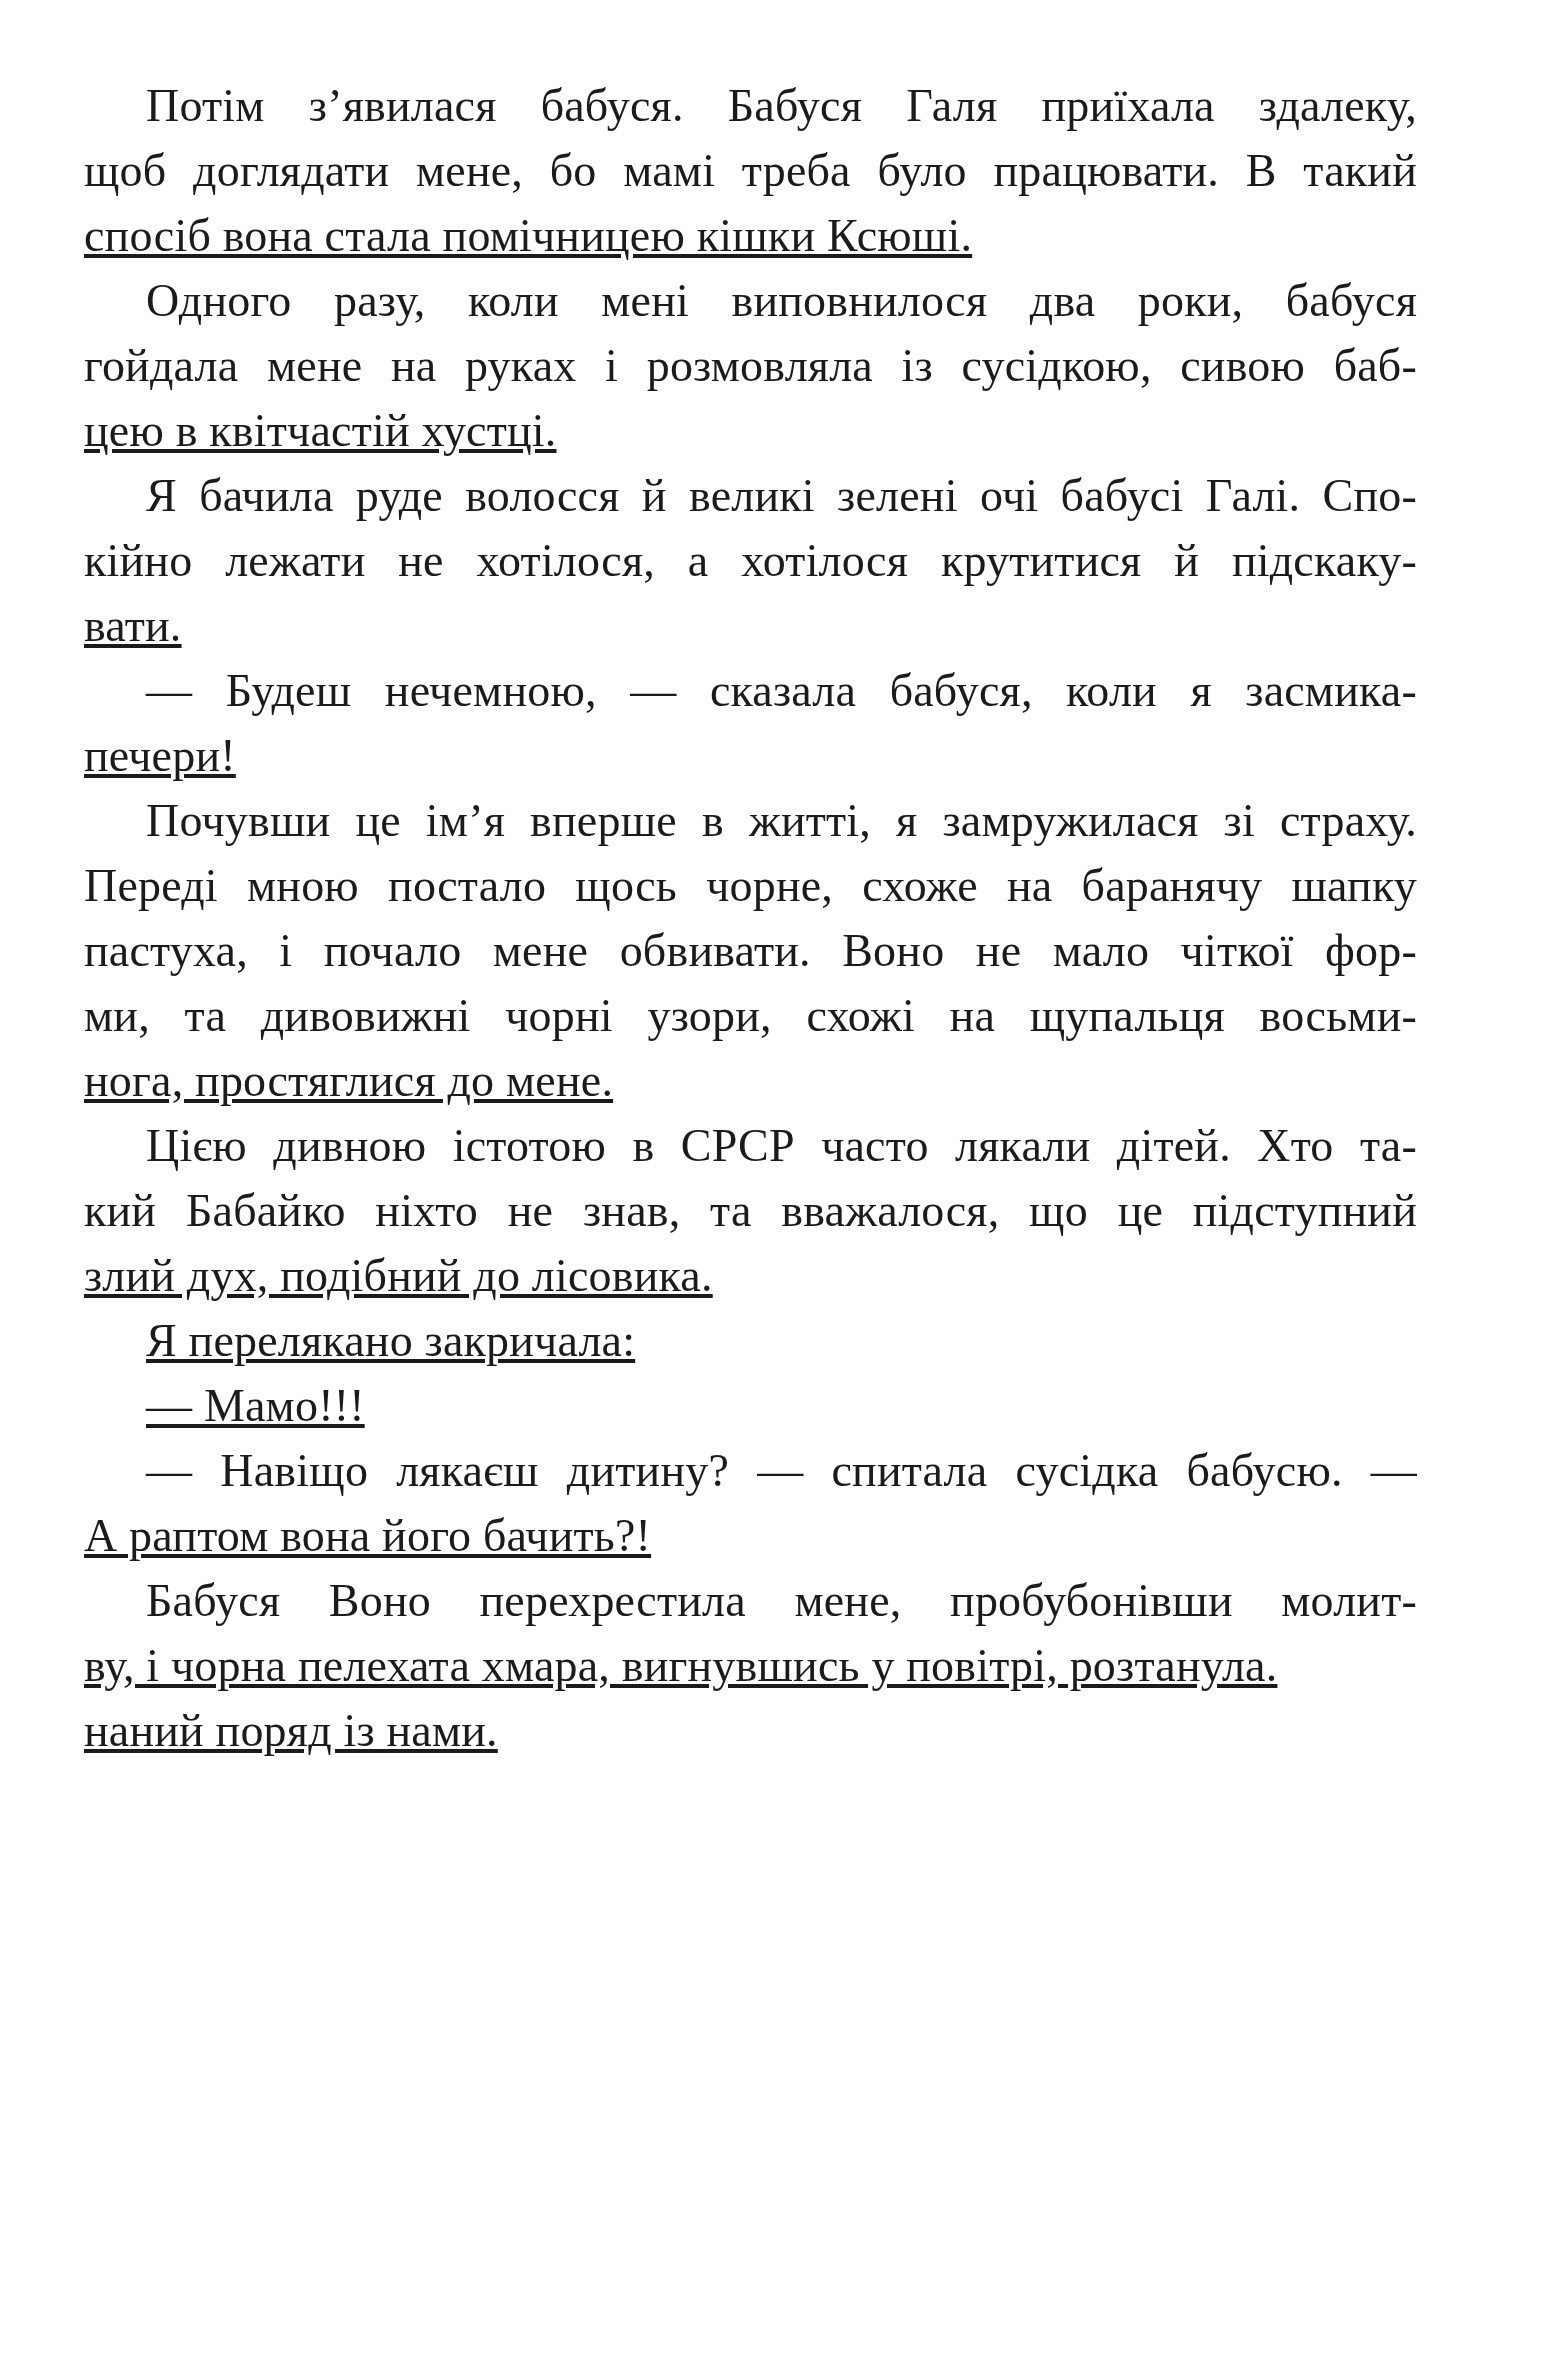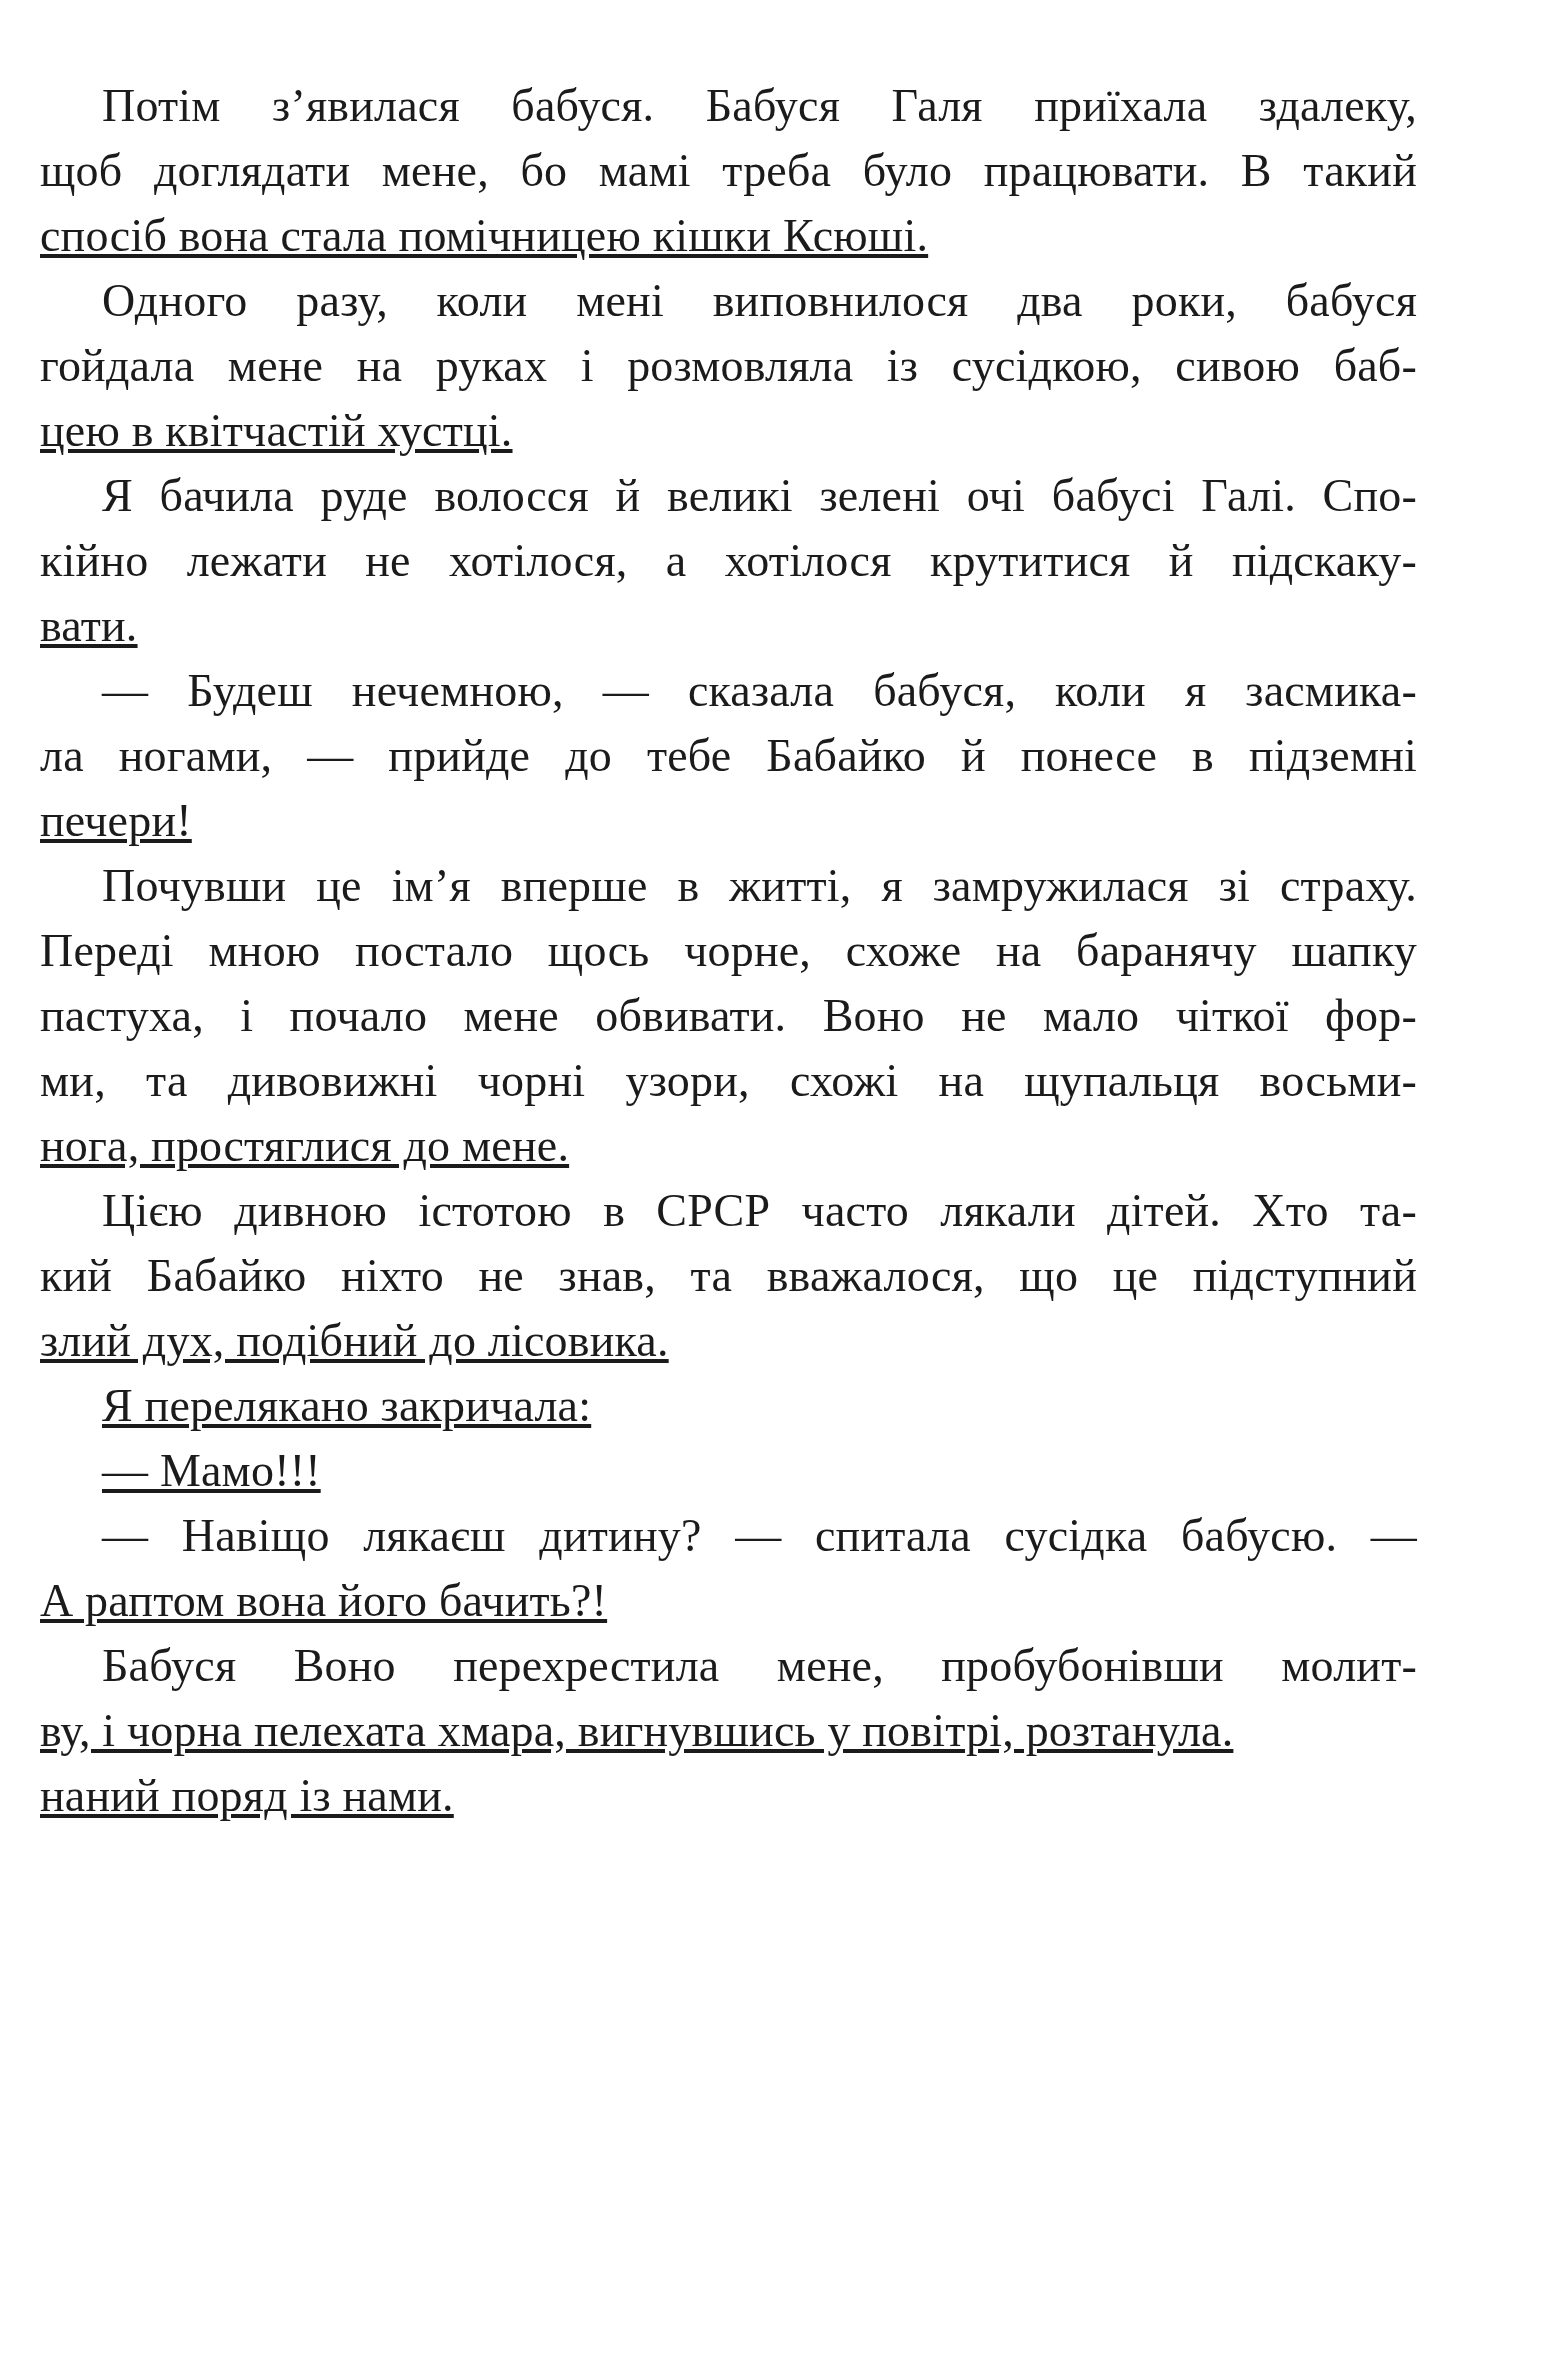--- a/index.html
+++ b/index.html
@@ -7,21 +7,21 @@
     padding: 0;
     background: #ffffff;
   }
   .book-page {
     position: relative;
     width: 1561px;
     height: 2366px;
     margin: 0 auto;
     background: #ffffff;
     box-sizing: border-box;
-    padding: 73px 144px 0 40px;
+    padding: 73px 144px 0 84px;
     font-family: "Liberation Serif", "DejaVu Serif", serif;
     color: #1b1b1b;
     overflow: hidden;
   }
   .page-text {
     width: 100%;
   }
   .paragraph {
     margin: 0;
     padding: 0;
@@ -57,21 +57,20 @@
         <div class="line">гойдала мене на руках і розмовляла із сусідкою, сивою баб-</div>
         <div class="line last">цею в квітчастій хустці.</div>
       </div>
       <div class="paragraph">
         <div class="line first">Я бачила руде волосся й великі зелені очі бабусі Галі. Спо-</div>
         <div class="line">кійно лежати не хотілося, а хотілося крутитися й підскаку-</div>
         <div class="line last">вати.</div>
       </div>
       <div class="paragraph">
         <div class="line first">— Будеш нечемною, — сказала бабуся, коли я засмика-</div>
-        <div class="line">ла ногами, — прийде до тебе Бабайко й понесе в підземні</div>
         <div class="line last">печери!</div>
       </div>
       <div class="paragraph">
         <div class="line first">Почувши це ім’я вперше в житті, я замружилася зі страху.</div>
         <div class="line">Переді мною постало щось чорне, схоже на баранячу шапку</div>
         <div class="line">пастуха, і почало мене обвивати. Воно не мало чіткої фор-</div>
         <div class="line">ми, та дивовижні чорні узори, схожі на щупальця восьми-</div>
         <div class="line last">нога, простяглися до мене.</div>
       </div>
       <div class="paragraph">

